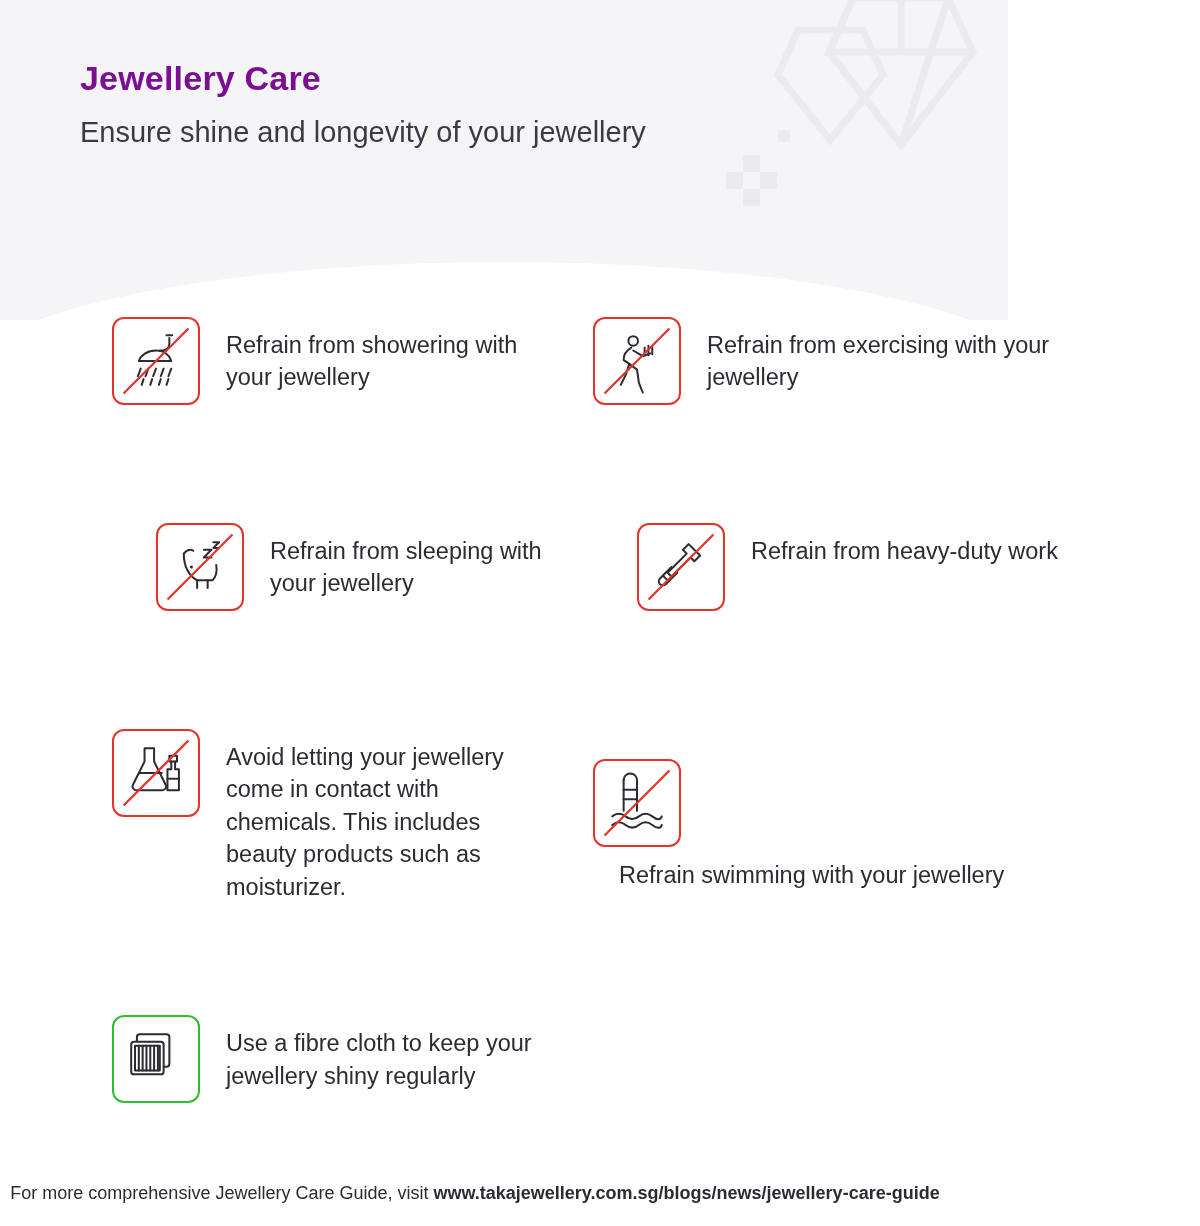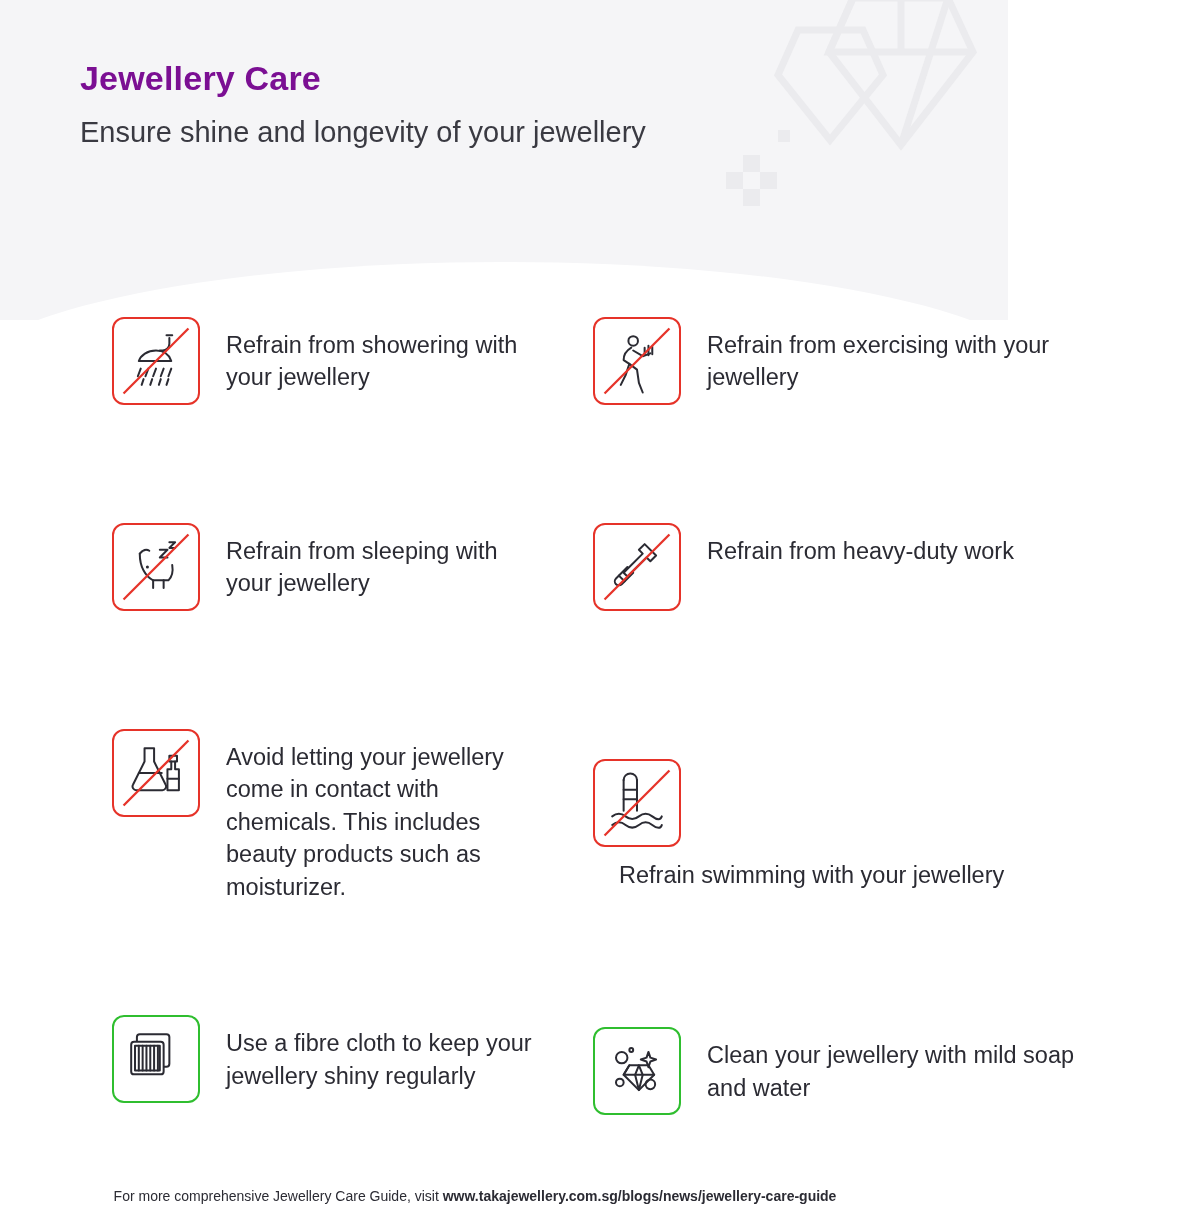--- a/index.html
+++ b/index.html
@@ -112,34 +112,34 @@
   .tip-text {
     font-size: 23.5px;
     line-height: 1.38;
     color: #2b2b33;
     padding-left: 26px;
     padding-top: 12px;
   }
 
   
   .row1 { margin-top: 0px; }
-  .row2 { margin-top: 118px; }
+  .row2 { margin-top: 118px; padding-left: 44px; }
   .row3 { margin-top: 118px; }
   .row4 { margin-top: 112px; }
   .tip.shift-down-30 { padding-top: 30px; flex-direction: column; }
   .tip.shift-down-12 { padding-top: 12px; }
 
   
   .footer {
     position: absolute;
     bottom: 22px;
     left: 0;
     width: 950px;
     text-align: center;
-    font-size: 14px;
+    font-size: 18px;
     color: #2b2b33;
   }
   .footer .url {
     font-weight: bold;
   }
 </style>
 </head>
 <body>
 
 <div class="header">
@@ -285,37 +285,20 @@
             <rect x="24" y="18" width="34" height="34" rx="3"></rect>
             <rect x="18" y="26" width="34" height="34" rx="3" fill="#ffffff"></rect>
             <rect x="22" y="30" width="26" height="26"></rect>
             <path d="M26 30 v26 M30 30 v26 M34 30 v26 M38 30 v26 M42 30 v26 M46 30 v26"></path>
           </g>
         </svg>
       </div>
       <div class="tip-text">Use a fibre cloth to keep your jewellery shiny regularly</div>
     </div>
 
-    <div class="tip col-right shift-down-12">
-      <div class="icon-box allowed">
-        <svg viewBox="0 0 88 88" width="84" height="84" aria-hidden="true">
-          <g fill="none" stroke="#2b2b33" stroke-width="2.1" stroke-linecap="round" stroke-linejoin="round">
-            <path d="M36 38 h20 l6 10 -16 16 -16-16 z"></path>
-            <path d="M36 38 l-6 10 h32"></path>
-            <path d="M46 38 l-4 10 4 16 4-16 z"></path>
-            <circle cx="28" cy="30" r="6"></circle>
-            <circle cx="58" cy="58" r="5"></circle>
-            <circle cx="26" cy="56" r="4"></circle>
-            <path d="M56 24 l2 6 6 2 -6 2 -2 6 -2-6 -6-2 6-2 z"></path>
-            <circle cx="38" cy="22" r="2"></circle>
-          </g>
-        </svg>
-      </div>
-      <div class="tip-text">Clean your jewellery with mild soap and water</div>
-    </div>
 
   </div>
 
 </div>
 
 <div class="footer">
   <span>For more comprehensive Jewellery Care Guide, visit </span><span class="url">www.takajewellery.com.sg/blogs/news/jewellery-care-guide</span>
 </div>
 
 </body></html>

